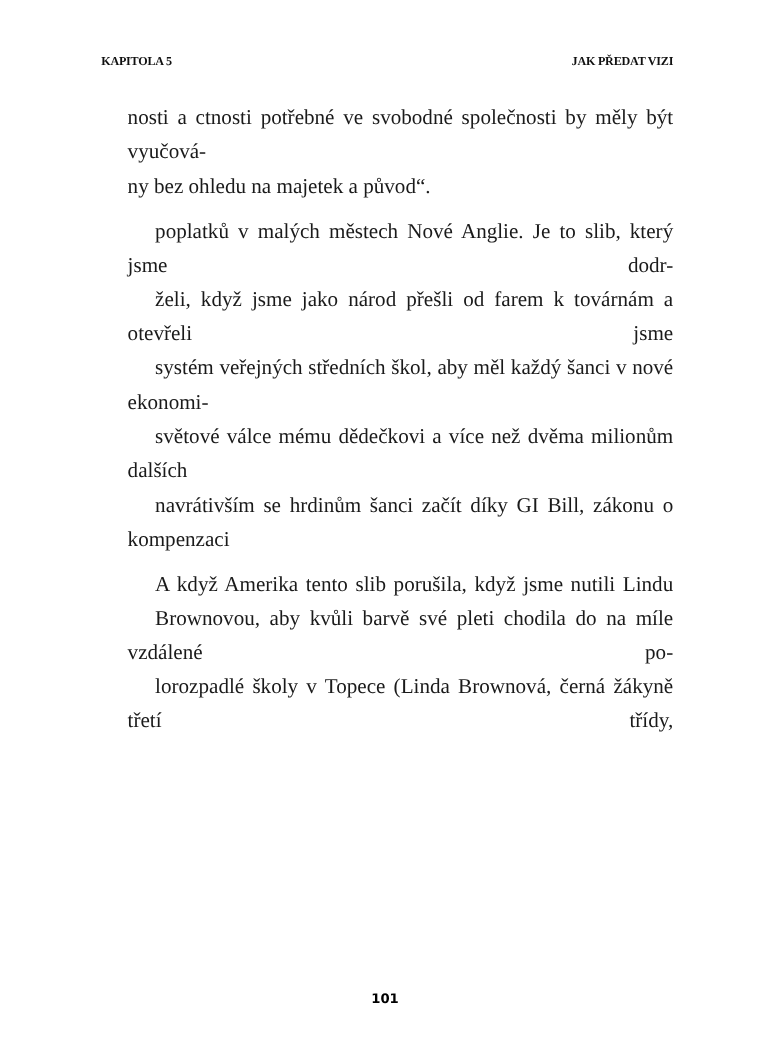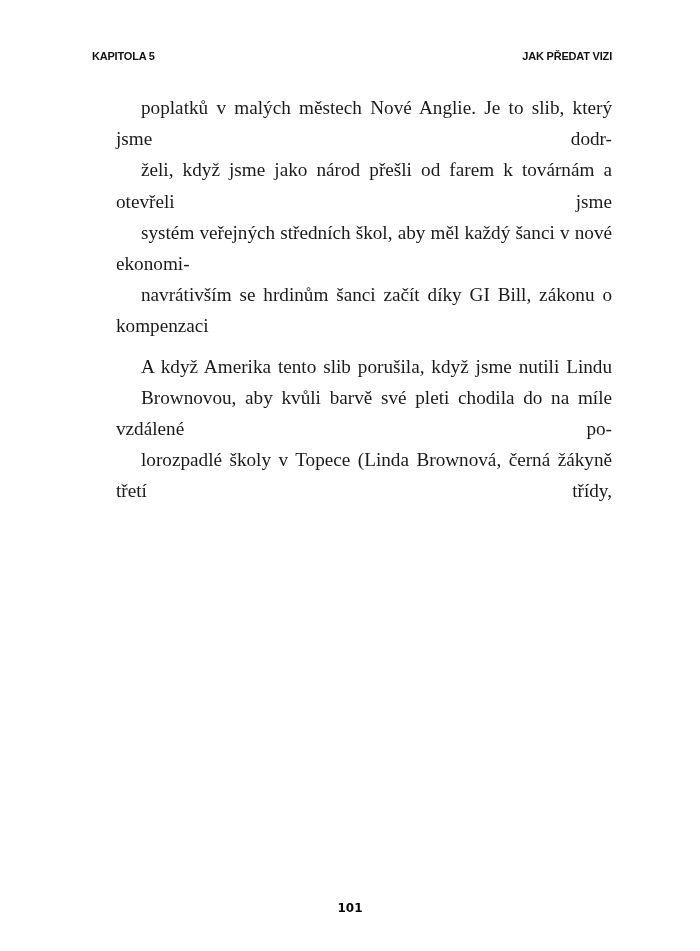--- a/index.html
+++ b/index.html
@@ -13,21 +13,21 @@
       position: relative;
       overflow: hidden;
       color: #1a1a1a;
     }
     .running-head {
       position: absolute;
       top: 50px;
       left: 0;
       width: 700px;
       height: 20px;
-      font-family: Liberation Sans, sans-serif;
+      font-family: Liberation Serif, serif;
       font-weight: bold;
       font-size: 11px;
       letter-spacing: -0.2px;
       color: #111;
     }
     .running-head .left {
       position: absolute;
       left: 92px;
       top: 0;
     }
@@ -80,24 +80,29 @@
   </style>
 </head>
 <body>
 
 <header class="running-head">
   <span class="left">KAPITOLA 5</span>
   <span class="right">JAK PŘEDAT VIZI</span>
 </header>
 
 <main class="text-block">
+  <p class="cont">
+    <span class="line">nosti a ctnosti potřebné ve svobodné společnosti by měly být vyučová-</span>
+    <span class="line last">ny bez ohledu na majetek a původ“.</span>
+  </p>
   <p>
     <span class="line">poplatků v malých městech Nové Anglie. Je to slib, který jsme dodr-</span>
     <span class="line">želi, když jsme jako národ přešli od farem k továrnám a otevřeli jsme</span>
     <span class="line">systém veřejných středních škol, aby měl každý šanci v nové ekonomi-</span>
+    <span class="line">světové válce mému dědečkovi a více než dvěma milionům dalších</span>
     <span class="line">navrátivším se hrdinům šanci začít díky GI Bill, zákonu o kompenzaci</span>
   </p>
   <p>
     <span class="line">A když Amerika tento slib porušila, když jsme nutili Lindu</span>
     <span class="line">Brownovou, aby kvůli barvě své pleti chodila do na míle vzdálené po-</span>
     <span class="line">lorozpadlé školy v Topece (Linda Brownová, černá žákyně třetí třídy,</span>
 
   </p>
 
 </main>

